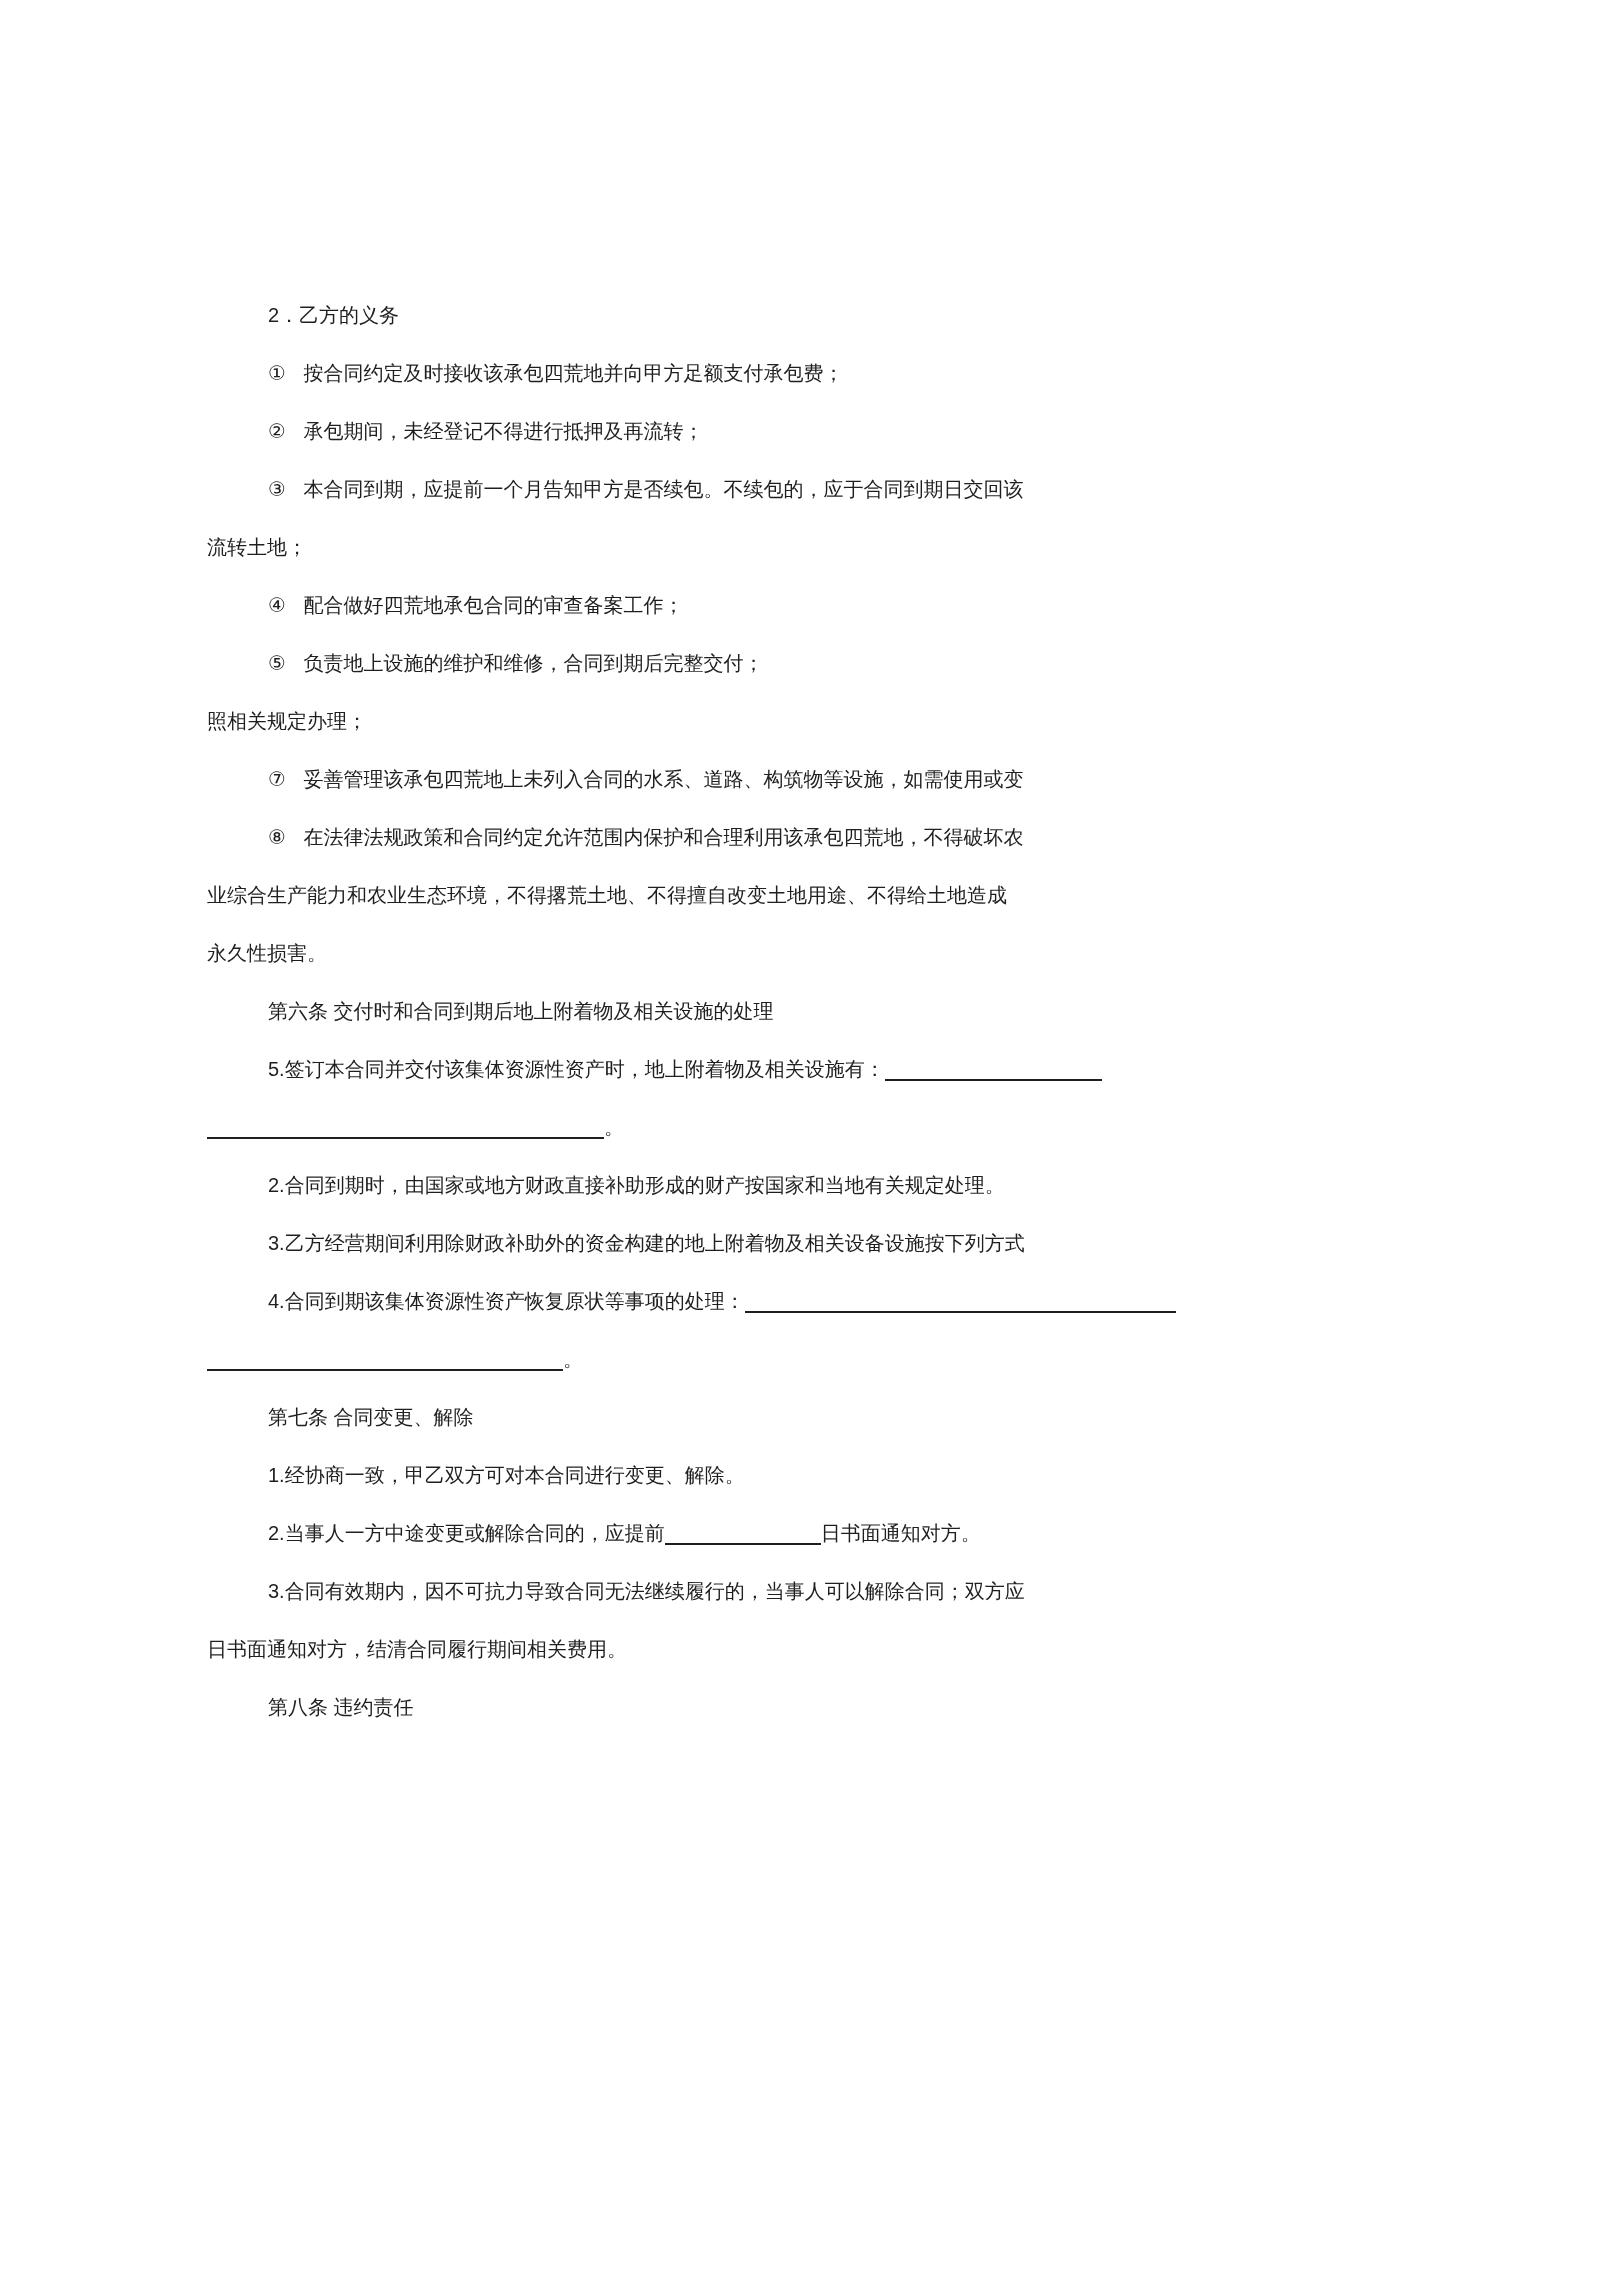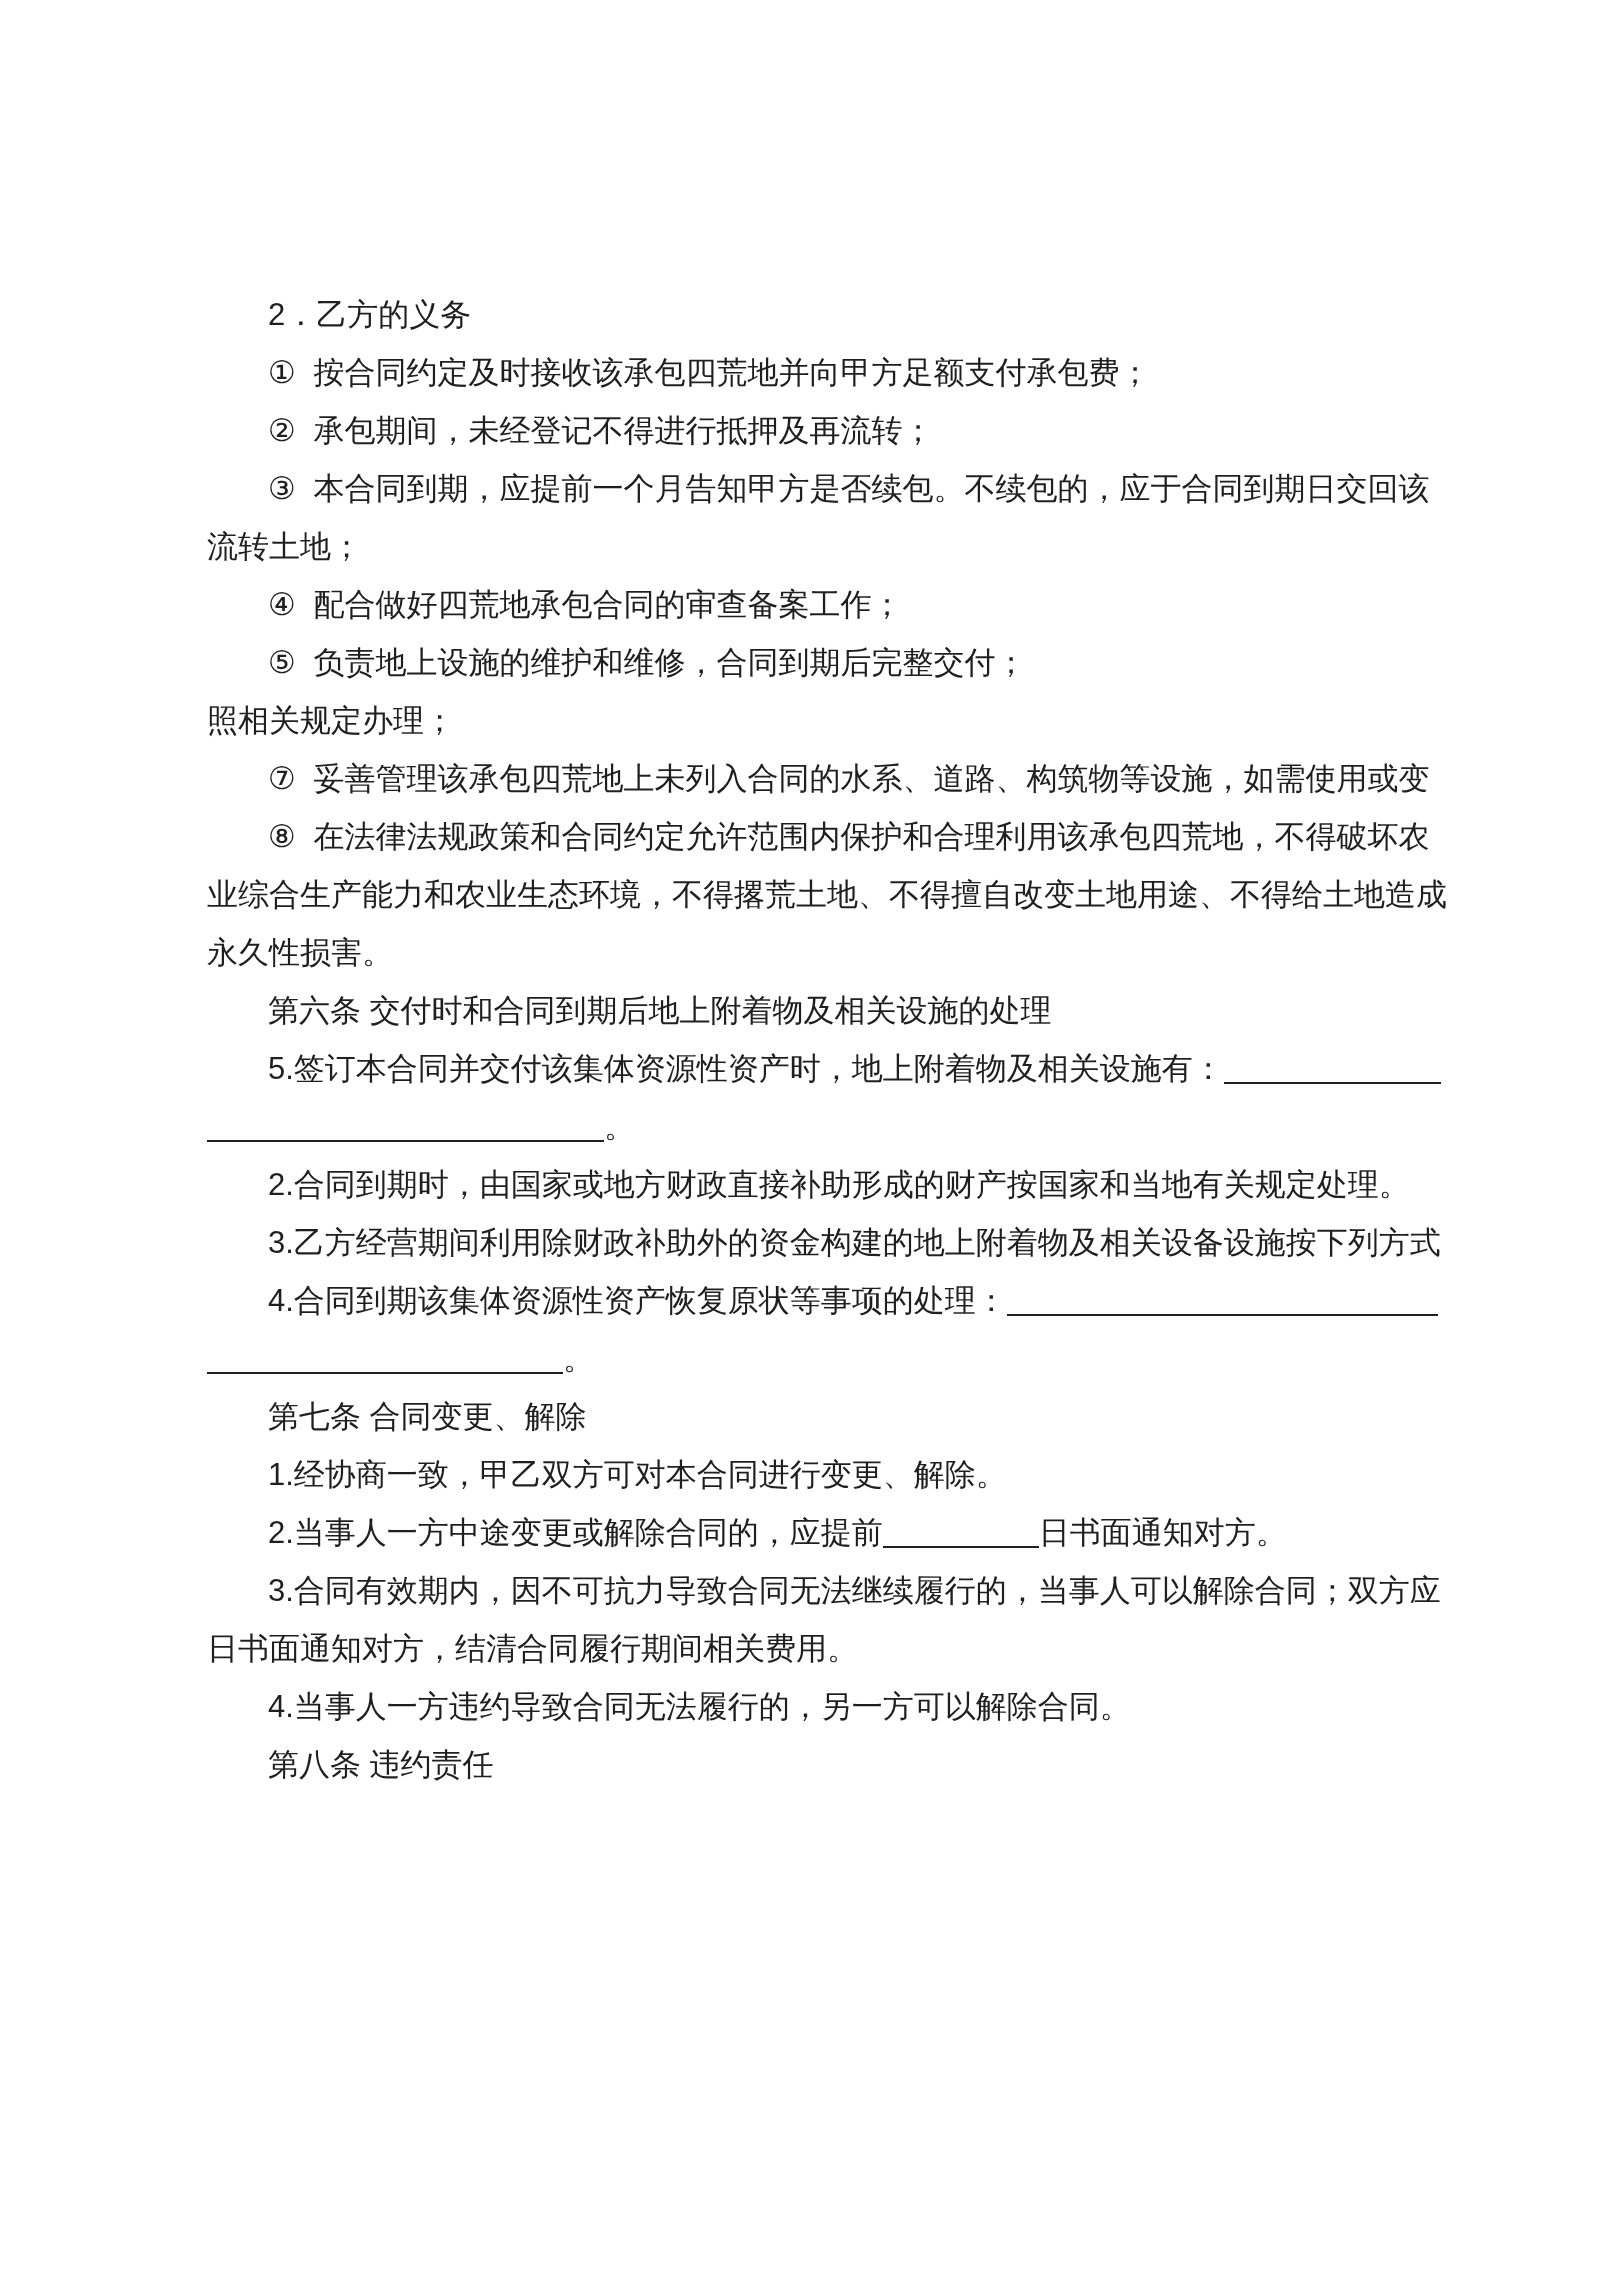--- a/index.html
+++ b/index.html
@@ -15,21 +15,21 @@
   }
   .content{
     position:absolute;
     left:207px;
     top:286px;
     width:1224px;
   }
   .ln{
     height:58px;
     line-height:58px;
-    font-size:31px;
+    font-size:20px;
     font-weight:500;
     white-space:nowrap;
   }
   .ind{padding-left:61px;}
   .head{font-weight:400;}
   .marker{display:inline-block;margin-right:17.6px;}
   .blank{
     display:inline-block;
     height:0;
     border-bottom:2.7px solid #1f1f1f;
@@ -92,19 +92,18 @@
     <div class="ln ind head"><span>第七条 合同变更、解除</span></div>
 
     <div class="ln ind"><span>1.经协商一致，甲乙双方可对本合同进行变更、解除。</span></div>
 
     <div class="ln ind"><span>2.当事人一方中途变更或解除合同的，应提前</span><span class="blank w230"></span><span>日书面通知对方。</span></div>
 
     <div class="ln ind"><span>3.合同有效期内，因不可抗力导致合同无法继续履行的，当事人可以解除合同；双方应</span></div>
 
     <div class="ln"><span>日书面通知对方，结清合同履行期间相关费用。</span></div>
 
-    <div class="ln ind"><span>4.当事人一方违约导致合同无法履行的，另一方可以解除合同。</span></div>
 
     <div class="ln ind head"><span>第八条 违约责任</span></div>
 
   </div>
 </div>
 
 
 </body></html>

